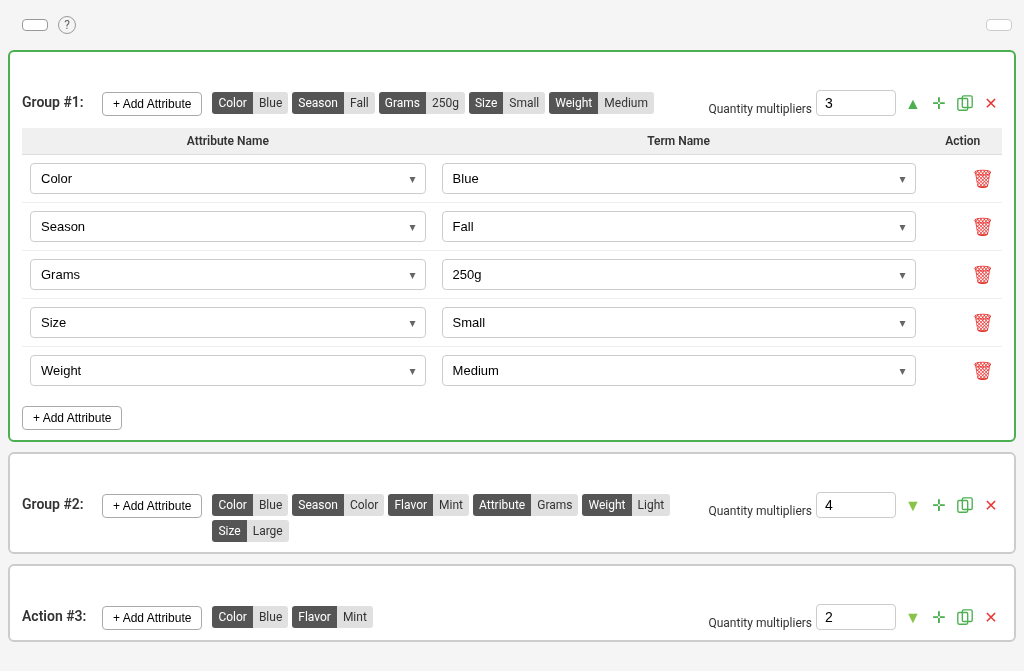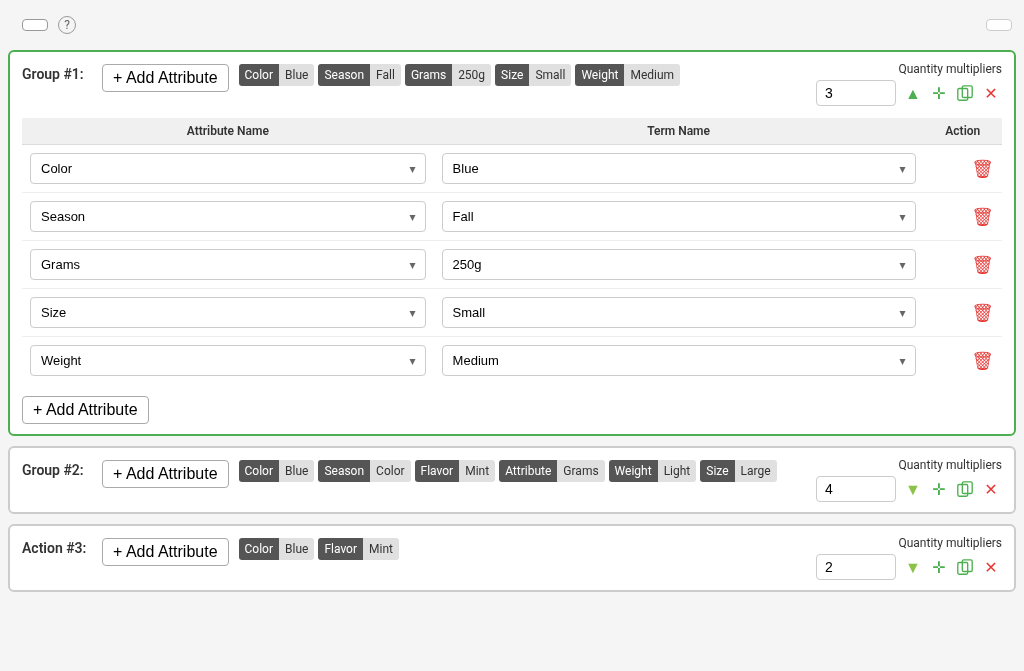--- a/index.html
+++ b/index.html
@@ -71,32 +71,33 @@
       padding: 10px 12px;
     }
     .group-card.active {
       border-color: #4caf50;
     }
     .group-header {
       display: flex;
       align-items: flex-start;
       gap: 10px;
       margin-bottom: 0;
+      margin-top: 28px;
     }
     .group-label {
       font-weight: 600;
       font-size: 14px;
       white-space: nowrap;
       padding-top: 4px;
       min-width: 70px;
     }
     .btn-add-attr {
       white-space: nowrap;
       padding: 4px 10px;
-      font-size: 16px;
+      font-size: 12px;
       border: 1px solid #aaa;
       border-radius: 4px;
       background: #fff;
       cursor: pointer;
       margin-top: 2px;
     }
     .tag-container {
       display: flex;
       flex-wrap: wrap;
       gap: 4px;
@@ -122,21 +123,21 @@
     .tag-value {
       background: #e0e0e0;
       color: #333;
       padding: 0 6px;
       height: 100%;
       display: flex;
       align-items: center;
     }
     .group-right {
       display: flex;
-      flex-direction: column;
+      flex-direction: row;
       align-items: flex-end;
       gap: 4px;
       min-width: 180px;
     }
     .qty-label {
       font-size: 12px;
       color: #333;
       text-align: center;
     }
     .qty-row {

